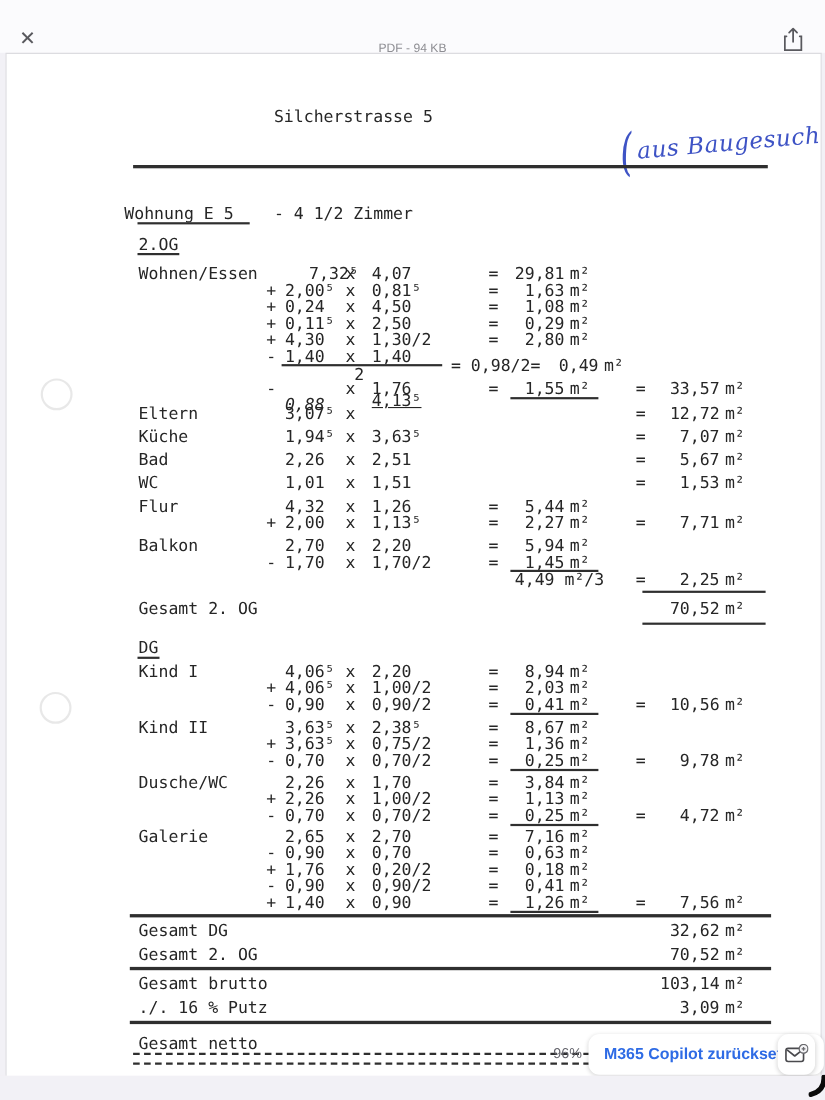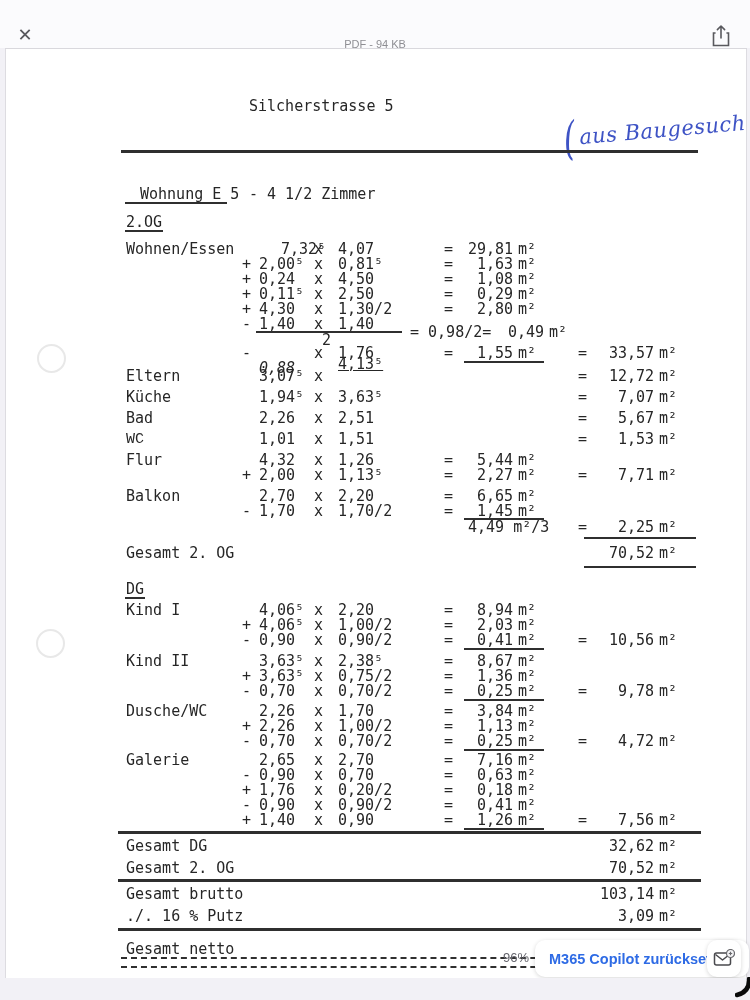--- a/index.html
+++ b/index.html
@@ -77,21 +77,21 @@
   </div>
 </div>
 
 <div class="page" id="pdf-page">
   <div class="annotation">
     <span class="paren">(</span>
     <span class="ann-text">aus Baugesuch</span>
     <span class="paren">)</span>
   </div>
 <span class="doc-seg" style="left: 243px; top: 50px;">Silcherstrasse 5</span>
-    <span class="doc-seg" style="left: 134px; top: 138px;">Wohnung E 5</span>
+    <span class="doc-seg" style="left: 107px; top: 138px;">Wohnung E 5</span>
     <span class="doc-seg" style="left: 243px; top: 138px;">- 4 1/2 Zimmer</span>
     <span class="doc-seg" style="left: 120px; top: 166px;">2.OG</span>
     <span class="doc-seg" style="left: 120px; top: 193px;">Wohnen/Essen</span>
     <span class="doc-seg" style="left: 253px; top: 193px; margin-left: 22px;">7,32⁵</span>
     <span class="doc-seg" style="left: 308px; top: 193px;">x</span>
     <span class="doc-seg" style="left: 332px; top: 193px;">4,07</span>
     <span class="doc-seg" style="left: 438px; top: 193px;">=</span>
     <span class="doc-seg" style="left: 462px; top: 193px;">29,81</span>
     <span class="doc-seg" style="left: 512px; top: 193px;">m²</span>
     <span class="doc-seg" style="left: 236px; top: 208px;">+</span>
@@ -154,21 +154,21 @@
     <span class="doc-seg" style="left: 572px; top: 341px;">=</span>
     <span class="doc-seg" style="left: 612px; top: 341px;">7,07</span>
     <span class="doc-seg" style="left: 653px; top: 341px;">m²</span>
     <span class="doc-seg" style="left: 120px; top: 362px;">Bad</span>
     <span class="doc-seg" style="left: 253px; top: 362px;">2,26</span>
     <span class="doc-seg" style="left: 308px; top: 362px;">x</span>
     <span class="doc-seg" style="left: 332px; top: 362px;">2,51</span>
     <span class="doc-seg" style="left: 572px; top: 362px;">=</span>
     <span class="doc-seg" style="left: 612px; top: 362px;">5,67</span>
     <span class="doc-seg" style="left: 653px; top: 362px;">m²</span>
-    <span class="doc-seg" style="left: 120px; top: 383px; font-family: Liberation Mono, monospace;">WC</span>
+    <span class="doc-seg" style="left: 120px; top: 383px;">WC</span>
     <span class="doc-seg" style="left: 253px; top: 383px;">1,01</span>
     <span class="doc-seg" style="left: 308px; top: 383px;">x</span>
     <span class="doc-seg" style="left: 332px; top: 383px;">1,51</span>
     <span class="doc-seg" style="left: 572px; top: 383px;">=</span>
     <span class="doc-seg" style="left: 612px; top: 383px;">1,53</span>
     <span class="doc-seg" style="left: 653px; top: 383px;">m²</span>
     <span class="doc-seg" style="left: 120px; top: 404px;">Flur</span>
     <span class="doc-seg" style="left: 253px; top: 404px;">4,32</span>
     <span class="doc-seg" style="left: 308px; top: 404px;">x</span>
     <span class="doc-seg" style="left: 332px; top: 404px;">1,26</span>
@@ -183,21 +183,21 @@
     <span class="doc-seg" style="left: 471px; top: 419px;">2,27</span>
     <span class="doc-seg" style="left: 512px; top: 419px;">m²</span>
     <span class="doc-seg" style="left: 572px; top: 419px;">=</span>
     <span class="doc-seg" style="left: 612px; top: 419px;">7,71</span>
     <span class="doc-seg" style="left: 653px; top: 419px;">m²</span>
     <span class="doc-seg" style="left: 120px; top: 440px;">Balkon</span>
     <span class="doc-seg" style="left: 253px; top: 440px;">2,70</span>
     <span class="doc-seg" style="left: 308px; top: 440px;">x</span>
     <span class="doc-seg" style="left: 332px; top: 440px;">2,20</span>
     <span class="doc-seg" style="left: 438px; top: 440px;">=</span>
-    <span class="doc-seg" style="left: 471px; top: 440px;">6,65</span>
+    <span class="doc-seg" style="left: 471px; top: 440px;">5,94</span>
     <span class="doc-seg" style="left: 512px; top: 440px;">m²</span>
     <span class="doc-seg" style="left: 236px; top: 455px;">-</span>
     <span class="doc-seg" style="left: 253px; top: 455px;">1,70</span>
     <span class="doc-seg" style="left: 308px; top: 455px;">x</span>
     <span class="doc-seg" style="left: 332px; top: 455px;">1,70/2</span>
     <span class="doc-seg" style="left: 438px; top: 455px;">=</span>
     <span class="doc-seg" style="left: 471px; top: 455px;">1,45</span>
     <span class="doc-seg" style="left: 512px; top: 455px;">m²</span>
     <span class="doc-seg" style="left: 462px; top: 471px;">4,49 m²/3</span>
     <span class="doc-seg" style="left: 572px; top: 471px;">=</span>

